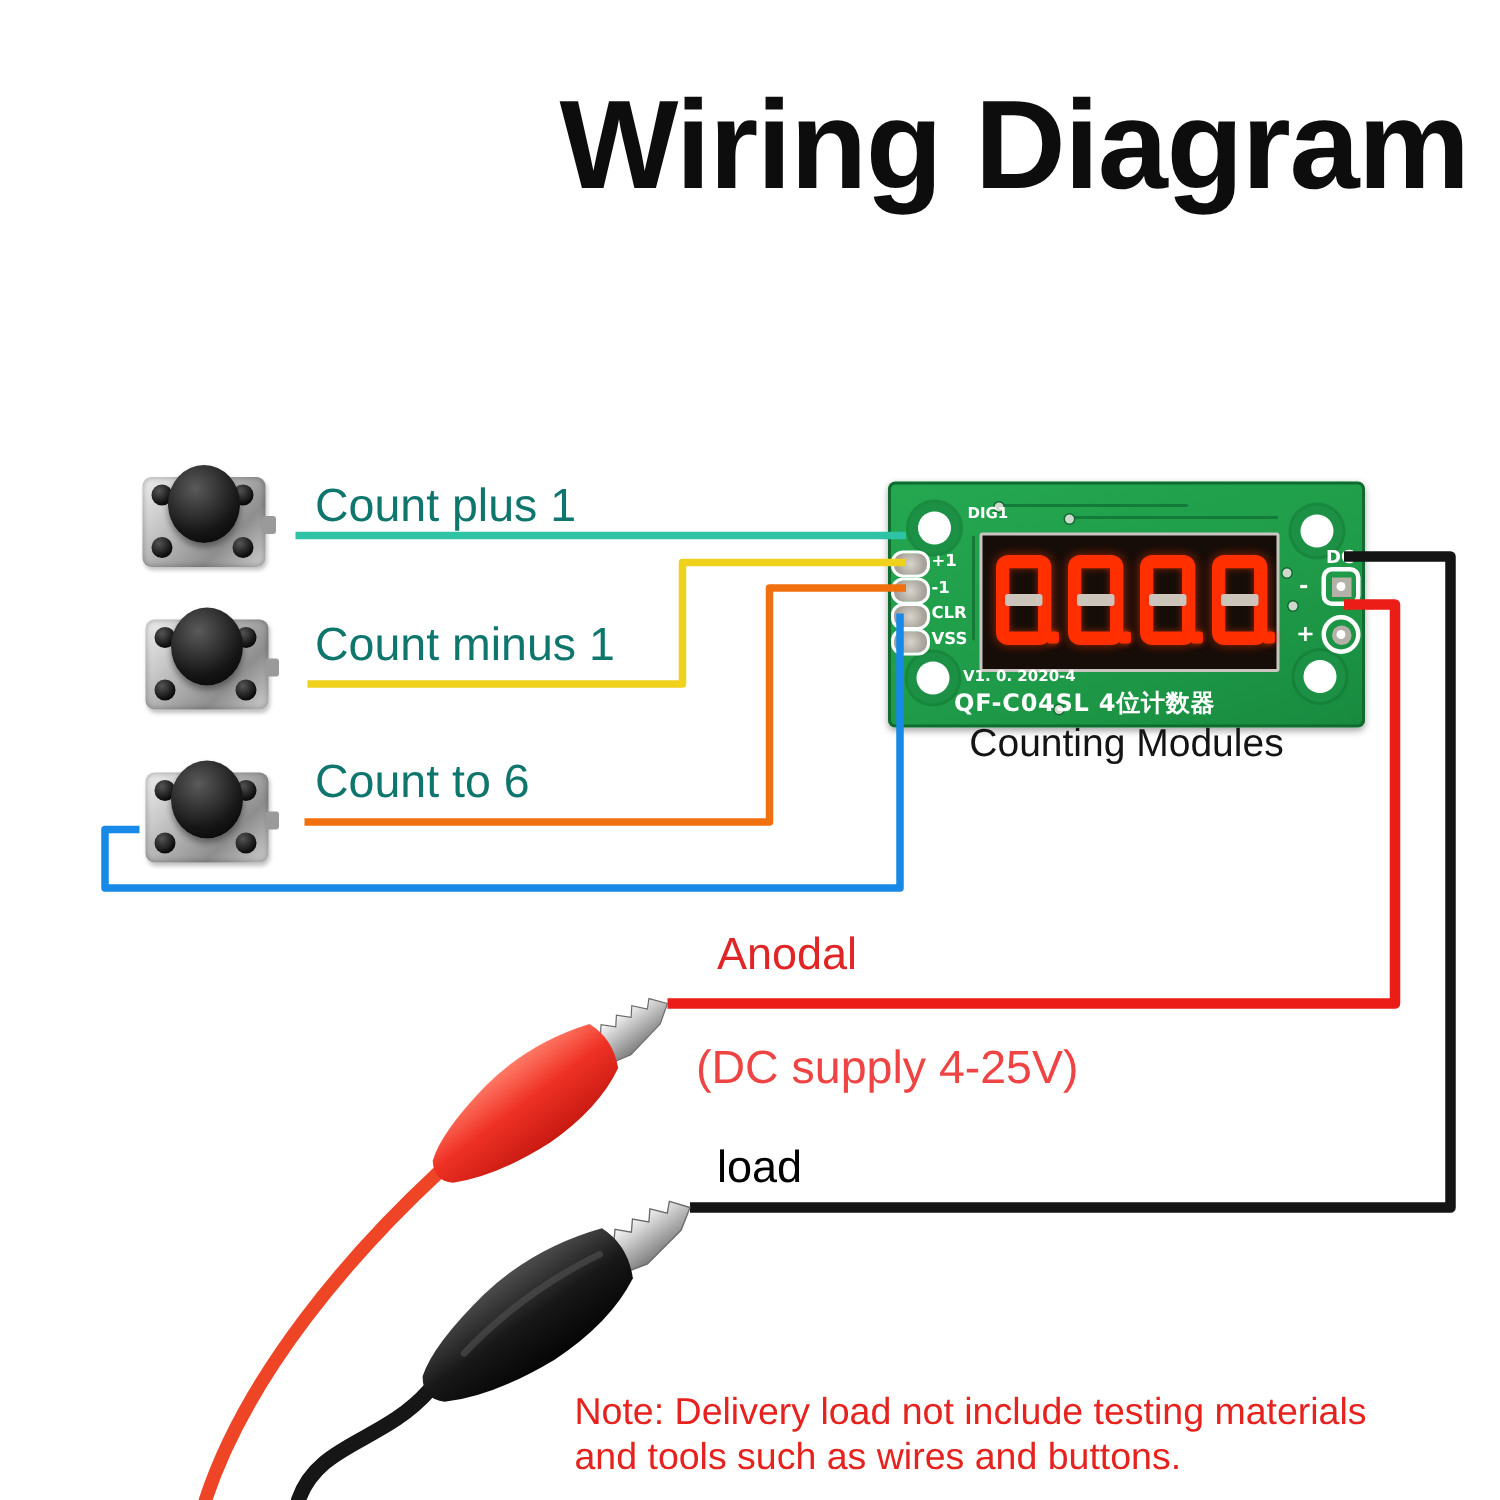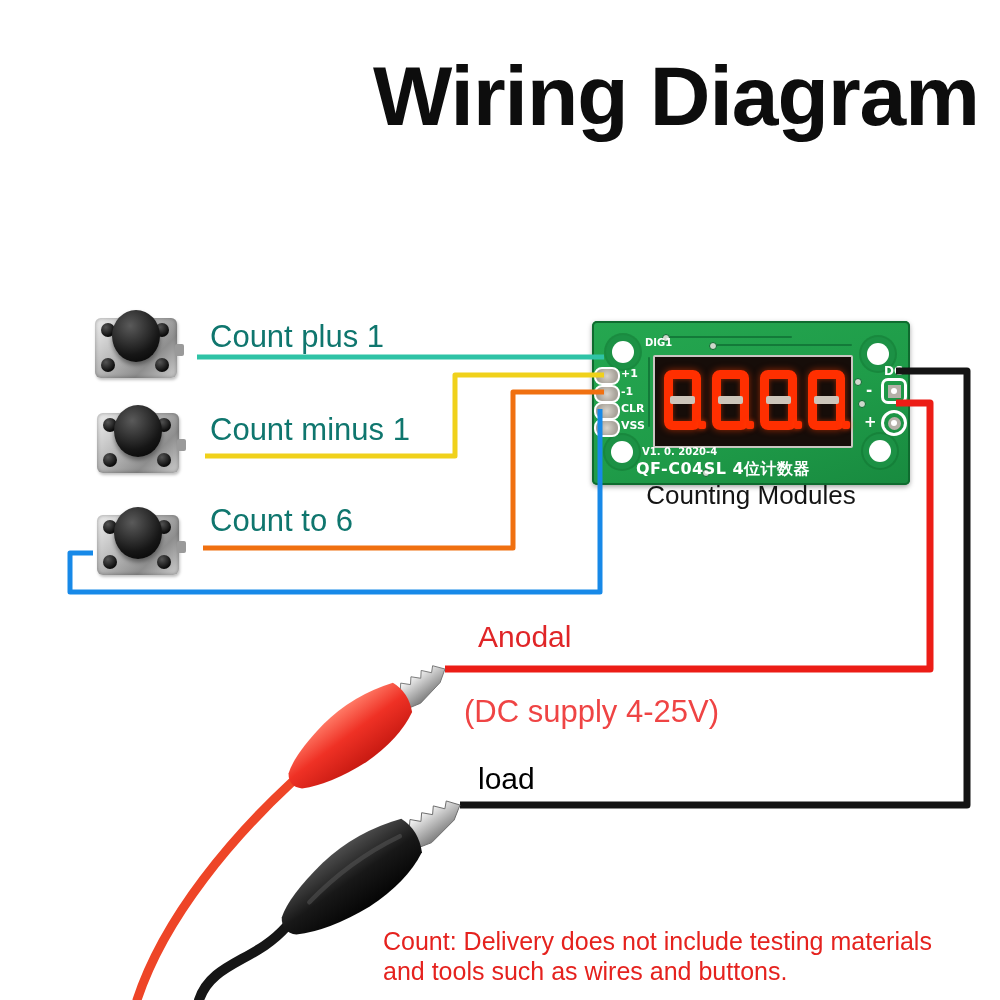--- a/index.html
+++ b/index.html
@@ -137,21 +137,21 @@
     <span class="silk" style="left:50px;top:125px;font-size:10px">V1. 0. 2020-4</span>
     <span class="silk" style="left:44px;top:138px;font-size:16px;letter-spacing:.5px">QF-C04SL 4位计数器</span>
   </div>
 
   <div class="caption">Counting Modules</div>
   <div class="anodal">Anodal</div>
   <div class="supply">(DC supply 4-25V)</div>
   <div class="load">load</div>
 
   <div class="note">
-    <span>Count: Delivery does not include testing materials</span>
+    <span>Note: Delivery load not include testing materials</span>
     <span>and tools such as wires and buttons.</span>
   </div>
 
   <svg class="wires" width="1000" height="1000" viewBox="0 0 1000 1000">
     <defs>
       <linearGradient id="metalGrad" x1="0" y1="0" x2="0" y2="1">
         <stop offset="0" stop-color="#fafafa"></stop>
           <stop offset="1" stop-color="#7e7e7e"></stop>
       </linearGradient>
       <linearGradient id="redBoot" x1="0" y1="0" x2="0" y2="1">

